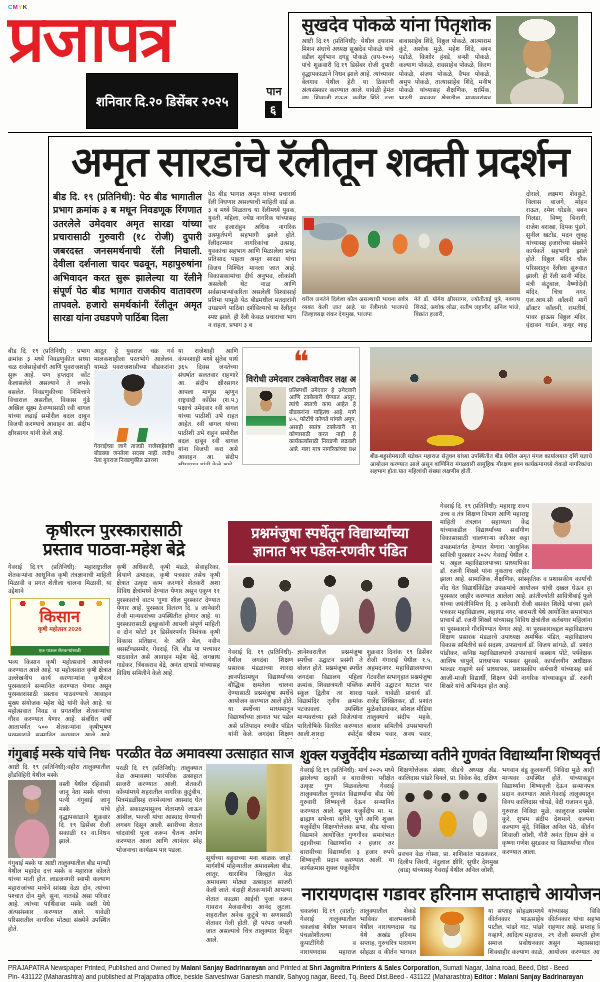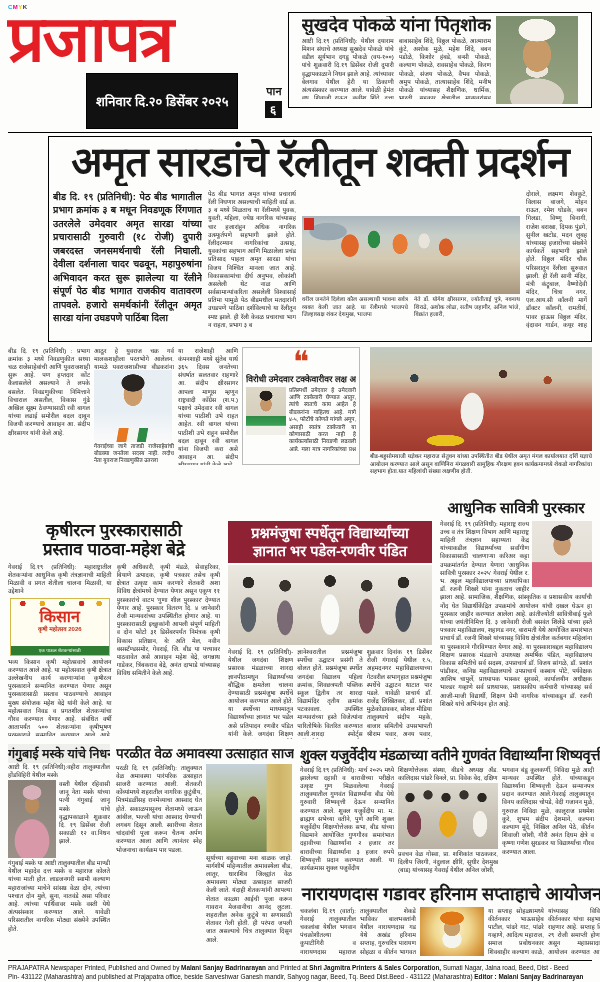--- a/index.html
+++ b/index.html
@@ -275,21 +275,20 @@
         <div>ज्ञानात भर पडेल-रणवीर पंडित</div>
       </div>
       <div class="photo ph-students"></div>
       <div class="prash-cols">
         <div class="bt">गेवराई दि. १९ (प्रतिनिधी)- येथील जगदंबा शिक्षण प्रसारक मंडळाच्या शारदा ज्ञानपीठामधून विद्यार्थ्यांच्या बौद्धिक क्षमतेला चालना देण्यासाठी प्रश्नमंजुषा स्पर्धेचे आयोजन करण्यात आले होते. या स्पर्धेच्या माध्यमातून विद्यार्थ्यांच्या ज्ञानात भर पडेल असे प्रतिपादन रणवीर पंडित यांनी केले. जगदंबा शिक्षण प्रसारक मंडळाच्या वतीने आयोजित शारदा ज्ञानपीठ अंतर्गत शारदा</div>
         <div class="bt">ज्ञानेश्वरातील प्रश्नमंजुषा स्पर्धेचा उद्घाटन प्रसंगी ते बोलत होते. प्रश्नमंजुषा स्पर्धेत जगदंबा विद्यालय पहिला क्रमांक, शिवछत्रपती पब्लिक स्कूल द्वितीय तर शारदा विद्यामंदिर तृतीय क्रमांक पटकावला. उपस्थित मान्यवरांच्या हस्ते विजेत्यांना पारितोषिके वितरित करण्यात आली.शारदा स्पोर्ट्स अकॅडमीचे अध्यक्ष रणवीर पंडित यांच्या संकल्पनेतून जगदंबा शिक्षण संस्थेच्या वतीने आयोजित शारदा ज्ञानपीठ अंतर्गत</div>
         <div class="bt">शुक्रवार दिनांक १९ डिसेंबर रोजी गंगाराई येथील १.५, अहमदनगर महाविद्यालयाच्या गेटवरील सभागृहात प्रश्नमंजुषा स्पर्धेचे उद्घाटन थाटात पार पडले. यावेळी प्राचार्य डॉ. राजेंद्र लिखितकर, डॉ. प्रशांत मुळेकोडावकर, सोशल मीडिया तालुक्याचे संदीप महके, बाजार समितीचे उपसभापती श्रीराम पवार, अनय पवार, समाधान मस्केकर, प्रसाद उटे, शरद कवले यांच्यासह मान्यवर, पालक व विद्यार्थी उपस्थित होते.</div>
       </div>
     </div>
     <div class="rajani">
-      <div class="raj-h">आधुनिक सावित्री पुरस्कार</div>
       <div class="raj-body bt">
         <div class="photo ph-rajani"></div>
         <span>गेवराई दि. १९ (प्रतिनिधी): महाराष्ट्र राज्य उच्च व तंत्र शिक्षण विभाग आणि महाराष्ट्र माहिती तंत्रज्ञान सहाय्यता केंद्र यांच्याकडील विद्यार्थ्यांच्या सर्वांगीण विकासासाठी चालणाऱ्या करिअर कट्टा उपक्रमांतर्गत देण्यात येणारा 'आधुनिक सावित्री पुरस्कार २०२५' गेवराई येथील र. भ. अट्टल महाविद्यालयाच्या प्राध्यापिका डॉ. रजनी शिखरे यांना नुकताच जाहीर झाला आहे.</span>
         <span>सामाजिक, शैक्षणिक, सांस्कृतिक व प्रशासकीय कार्यांची नोंद घेत विद्यार्थीकेंद्रित उपक्रमांचे आयोजन यांची दखल घेऊन हा पुरस्कार जाहीर करण्यात आलेला आहे. क्रांतीज्योती सावित्रीबाई फुले यांच्या जयंतीनिमित्त दि. ३ जानेवारी रोजी बसवंत शिलेढे यांच्या हस्ते पत्रकार महाविद्यालय, शहागड नगर, बारामती येथे आयोजित समारंभात प्राचार्य डॉ. रजनी शिखरे यांच्यासह विविध क्षेत्रांतील कर्तबगार महिलांना या पुरस्काराने गौरविण्यात येणार आहे. या पुरस्काराबद्दल महाविद्यालय शिक्षण प्रसारक मंडळाचे उपाध्यक्ष अमर्षिक पंडित, महाविद्यालय विकास समितीचे सर्व सदस्य, उपप्राचार्य डॉ. विजय सांगळे, डॉ. प्रशांत पांडीकर, कनिष्ठ महाविद्यालयाचे उपप्राचार्य कस्बाय पोटे, पर्यवेक्षक आशिष चापुर्ले, प्राध्यापक भास्कर सुरवसे, कार्यालयीन अधीक्षक भाल्डर गव्हाणे सर्व प्राध्यापक, प्रशासकीय कर्मचारी यांच्यासह सर्व आजी-माजी विद्यार्थी, शिक्षण प्रेमी नागरिक यांच्याकडून डॉ. रजनी शिखरे यांचे अभिनंदन होत आहे.</span>
       </div>
     </div>
   </div>
 
   <div class="row4">
     <div class="gangu">

